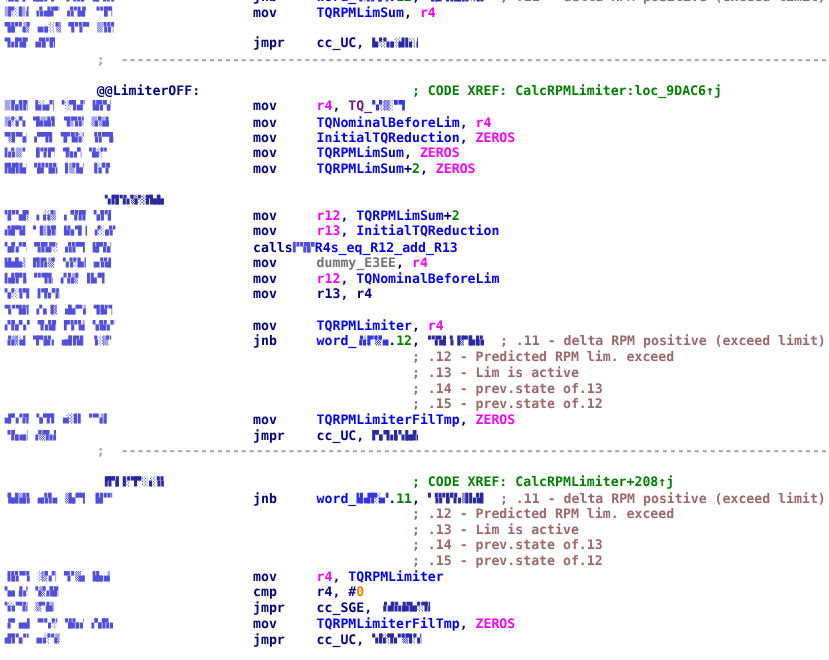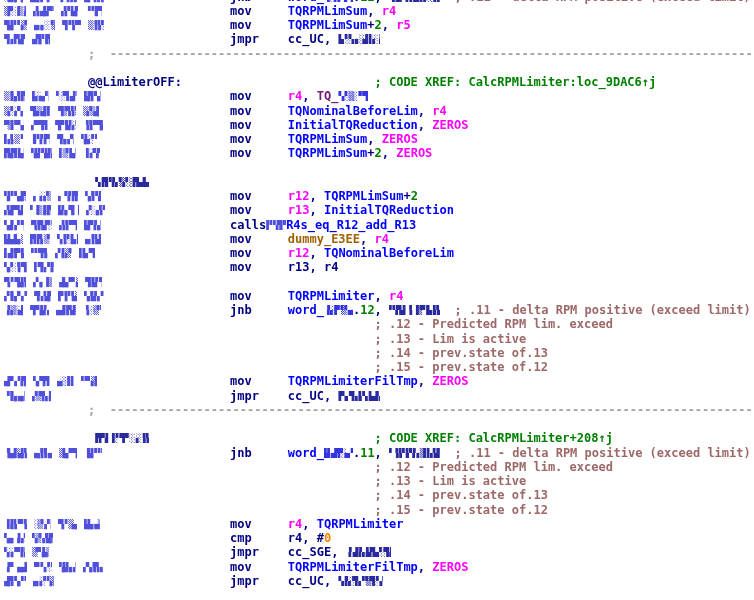--- a/index.html
+++ b/index.html
@@ -28,21 +28,20 @@
       <div class="ln">
         <span class="gut"><span class="blob gblob" style="width: 19px; color: rgb(80, 80, 220);">░▟▚▞▜▄</span><span class="blob gblob" style="width: 20px; color: rgb(80, 80, 220);">▄▙▞▖▜▀</span><span class="blob gblob" style="width: 20px; color: rgb(80, 80, 220);">▀▖▗▗▜▌</span><span class="blob gblob" style="width: 20px; color: rgb(80, 80, 220);">▟▞▜▗▘▞</span></span>
         <span class="cd"><span style="color: rgb(0, 0, 128);">jnb     </span><span style="color: rgb(0, 0, 255);">word_</span><span class="blob" style="width: 29px; color: rgb(52, 52, 224);">▗░▜▀▞▐▛▐▐</span><span style="color: rgb(0, 0, 128);">.</span><span style="color: rgb(0, 128, 0);">12</span><span style="color: rgb(0, 0, 128);">, </span><span class="blob" style="width: 51px; color: rgb(42, 42, 160);">▗▒▟▀▚▀▛▟▌▖▖░░▖▌▒</span><span style="color: rgb(0, 0, 128);">  </span><span style="color: rgb(157, 104, 104);">; .11 - delta RPM positive (exceed limit)</span></span>
       </div>
       <div class="ln">
         <span class="gut"><span class="blob gblob" style="width: 22px; color: rgb(80, 80, 220);">▒▛░▐▒▗▚</span><span class="blob gblob" style="width: 21px; color: rgb(80, 80, 220);">▞▖▄▙▀▘▀</span><span class="blob gblob" style="width: 17px; color: rgb(80, 80, 220);">▞▞▐▄▛</span><span class="blob gblob" style="width: 17px; color: rgb(80, 80, 220);">▝▝▐▛▜</span></span>
         <span class="cd"><span style="color: rgb(0, 0, 128);">mov     </span><span style="color: rgb(0, 0, 255);">TQRPMLimSum</span><span style="color: rgb(0, 0, 128);">, </span><span style="color: rgb(255, 0, 255);">r4</span></span>
       </div>
       <div class="ln">
         <span class="gut"><span class="blob gblob" style="width: 23px; color: rgb(80, 80, 220);">▜▟▞▝▗▒▀</span><span class="blob gblob" style="width: 21px; color: rgb(80, 80, 220);">▄▗▖░▝▒▙</span><span class="blob gblob" style="width: 19px; color: rgb(80, 80, 220);">▜▝▝▞▀▀</span><span class="blob gblob" style="width: 16px; color: rgb(80, 80, 220);">▒▝▞▞░</span></span>
-        <span class="cd"><span style="color: rgb(0, 0, 128);">mov     </span><span style="color: rgb(0, 0, 255);">TQRPMLimSum</span><span style="color: rgb(0, 0, 128);">+</span><span style="color: rgb(0, 128, 0);">2</span><span style="color: rgb(0, 0, 128);">, </span><span style="color: rgb(255, 0, 255);">r5</span></span>
       </div>
       <div class="ln">
         <span class="gut"><span class="blob gblob" style="width: 21px; color: rgb(80, 80, 220);">▜▗▐▀▟▛▜</span><span class="blob gblob" style="width: 18px; color: rgb(80, 80, 220);">▄▜▞▐▛▛</span></span>
         <span class="cd"><span style="color: rgb(0, 0, 128);">jmpr    </span><span style="color: rgb(0, 0, 128);">cc_UC, </span><span class="blob" style="width: 42px; color: rgb(42, 42, 160);">▙▝░▚▗▖░▟▐▗░▗▛▀</span></span>
       </div>
       <div class="ln">
         <span class="lc"><span style="color: rgb(162, 162, 162);">;  -----------------------------------------------------------------------------------------</span></span>
       </div>
       <div class="ln"></div>
       <div class="ln">
@@ -81,21 +80,21 @@
       <div class="ln">
         <span class="gut"><span class="blob gblob" style="width: 19px; color: rgb(80, 80, 220);">▞▟▛▀▟░</span><span class="blob gblob" style="width: 21px; color: rgb(80, 80, 220);">▘▐▒▐▞▛▟</span><span class="blob gblob" style="width: 21px; color: rgb(80, 80, 220);">▙▚▖▜▌▐▞</span><span class="blob gblob" style="width: 19px; color: rgb(80, 80, 220);">▞░▗▞▞▗</span></span>
         <span class="cd"><span style="color: rgb(0, 0, 128);">mov     </span><span style="color: rgb(255, 0, 255);">r13</span><span style="color: rgb(0, 0, 128);">, </span><span style="color: rgb(0, 0, 255);">InitialTQReduction</span></span>
       </div>
       <div class="ln">
         <span class="gut"><span class="blob gblob" style="width: 20px; color: rgb(80, 80, 220);">▚▟▘▞▝▚</span><span class="blob gblob" style="width: 21px; color: rgb(80, 80, 220);">▀▞▛▄▀░▀</span><span class="blob gblob" style="width: 18px; color: rgb(80, 80, 220);">▞▞▞▀▜▒</span><span class="blob gblob" style="width: 17px; color: rgb(80, 80, 220);">▙▛▚▚▞</span></span>
         <span class="cd"><span style="color: rgb(0, 0, 128);">calls</span><span class="blob" style="width: 20px; color: rgb(80, 80, 220);">▌▘▚▜▞▀</span><span style="color: rgb(0, 0, 255);">R4s_eq_R12_add_R13</span></span>
       </div>
       <div class="ln">
         <span class="gut"><span class="blob gblob" style="width: 19px; color: rgb(80, 80, 220);">▙▙▟▙▖▒</span><span class="blob gblob" style="width: 20px; color: rgb(80, 80, 220);">▛▌▛▖▒▘</span><span class="blob gblob" style="width: 21px; color: rgb(80, 80, 220);">▚▝▞░▙▐▝</span><span class="blob gblob" style="width: 16px; color: rgb(80, 80, 220);">▄▝▞▄▌</span></span>
-        <span class="cd"><span style="color: rgb(0, 0, 128);">mov     </span><span style="color: #a16207;">dummy_E3EE</span><span style="color: rgb(0, 0, 128);">, </span><span style="color: rgb(255, 0, 255);">r4</span></span>
+        <span class="cd"><span style="color: rgb(0, 0, 128);">mov     </span><span style="color: #737373;">dummy_E3EE</span><span style="color: rgb(0, 0, 128);">, </span><span style="color: rgb(255, 0, 255);">r4</span></span>
       </div>
       <div class="ln">
         <span class="gut"><span class="blob gblob" style="width: 20px; color: rgb(80, 80, 220);">▌▟▞▛▘▙</span><span class="blob gblob" style="width: 17px; color: rgb(80, 80, 220);">▘▘▜▜▗</span><span class="blob gblob" style="width: 17px; color: rgb(80, 80, 220);">▞▗▚▒▘</span><span class="blob gblob" style="width: 16px; color: rgb(80, 80, 220);">▌▙▝▀▌</span></span>
         <span class="cd"><span style="color: rgb(0, 0, 128);">mov     </span><span style="color: rgb(255, 0, 255);">r12</span><span style="color: rgb(0, 0, 128);">, </span><span style="color: rgb(0, 0, 255);">TQNominalBeforeLim</span></span>
       </div>
       <div class="ln">
         <span class="gut"><span class="blob gblob" style="width: 23px; color: rgb(80, 80, 220);">▚▞░▝▞▜▐</span><span class="blob gblob" style="width: 20px; color: rgb(80, 80, 220);">▌▜▚▝▚▚</span></span>
         <span class="cd"><span style="color: rgb(0, 0, 128);">mov     </span><span style="color: rgb(0, 0, 128);">r13, r4</span></span>
       </div>
       <div class="ln">

